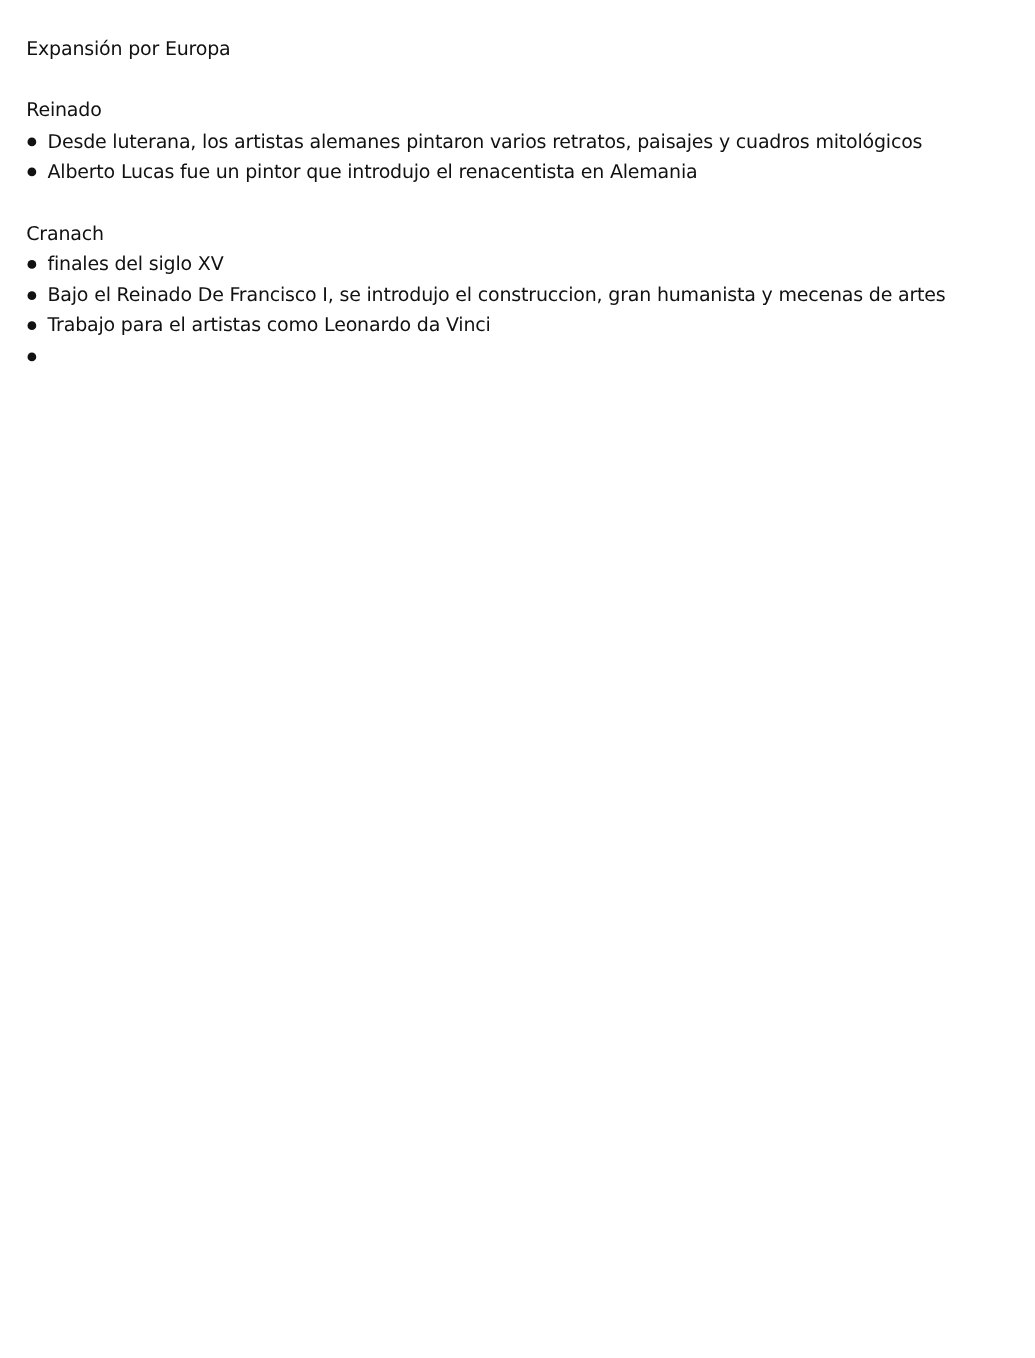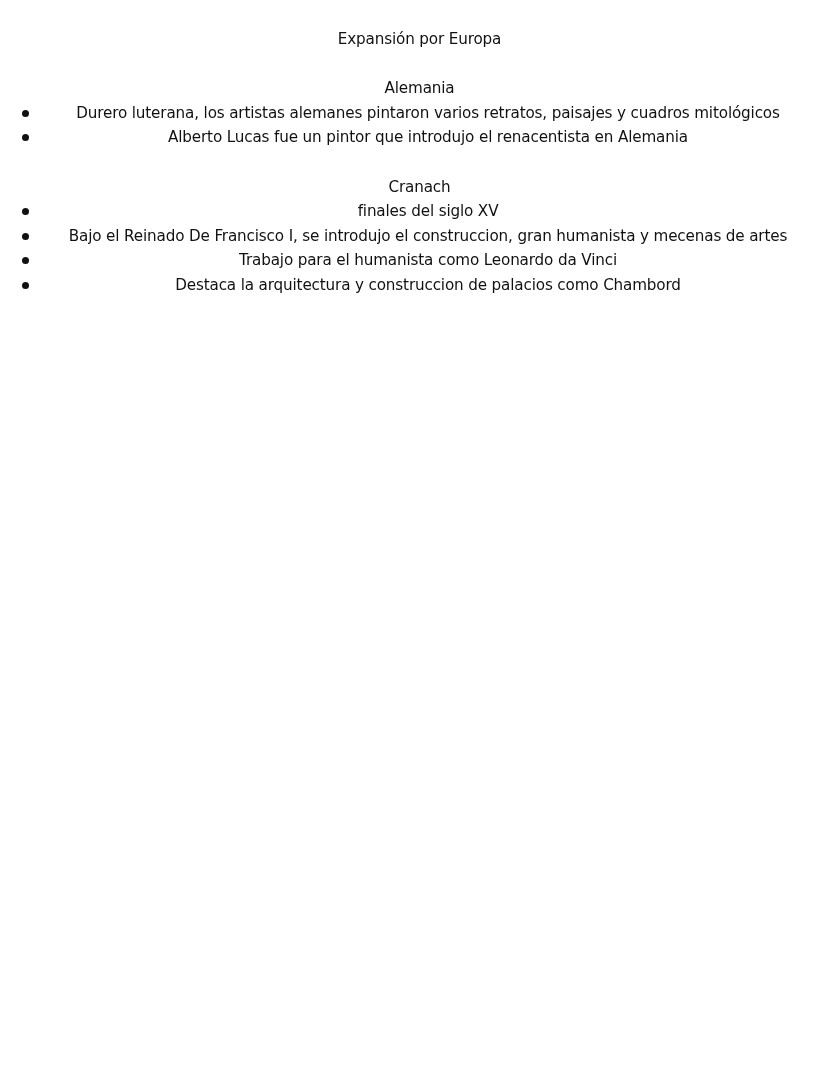--- a/index.html
+++ b/index.html
@@ -20,21 +20,20 @@
       left: 21px;
       top: 27px;
       right: 10px;
     }
     .line {
       height: 24.6px;
       line-height: 24.6px;
       font-size: 15.2px;
       white-space: nowrap;
       letter-spacing: -0.15px;
-      text-align: center;
     }
     .blank {
       height: 24.6px;
     }
     ul.bullets {
       list-style: none;
       margin: 0;
       padding: 0;
     }
     ul.bullets li {
@@ -53,25 +52,25 @@
   </style>
 </head>
 <body>
 
 <div class="page">
 
   <div class="line">Expansión por Europa</div>
   <div class="blank"></div>
 
   <section>
-    <div class="line">Alemania</div>
+    <div class="line">Reinado</div>
     <ul class="bullets">
       <li class="line">
         <span class="bullet-dot"></span>
-        <span>Durero luterana, los artistas alemanes pintaron varios retratos, paisajes y cuadros mitológicos</span>
+        <span>Desde luterana, los artistas alemanes pintaron varios retratos, paisajes y cuadros mitológicos</span>
       </li>
       <li class="line">
         <span class="bullet-dot"></span>
         <span>Alberto Lucas fue un pintor que introdujo el renacentista en Alemania</span>
       </li>
     </ul>
   </section>
 
   <div class="blank"></div>
 
@@ -81,22 +80,21 @@
       <li class="line">
         <span class="bullet-dot"></span>
         <span>finales del siglo XV</span>
       </li>
       <li class="line">
         <span class="bullet-dot"></span>
         <span>Bajo el Reinado De Francisco I, se introdujo el construccion, gran humanista y mecenas de artes</span>
       </li>
       <li class="line">
         <span class="bullet-dot"></span>
-        <span>Trabajo para el humanista como Leonardo da Vinci</span>
+        <span>Trabajo para el artistas como Leonardo da Vinci</span>
       </li>
       <li class="line">
         <span class="bullet-dot"></span>
-        <span>Destaca la arquitectura y construccion de palacios como Chambord</span>
       </li>
     </ul>
   </section>
 
 </div>
 
 </body></html>

